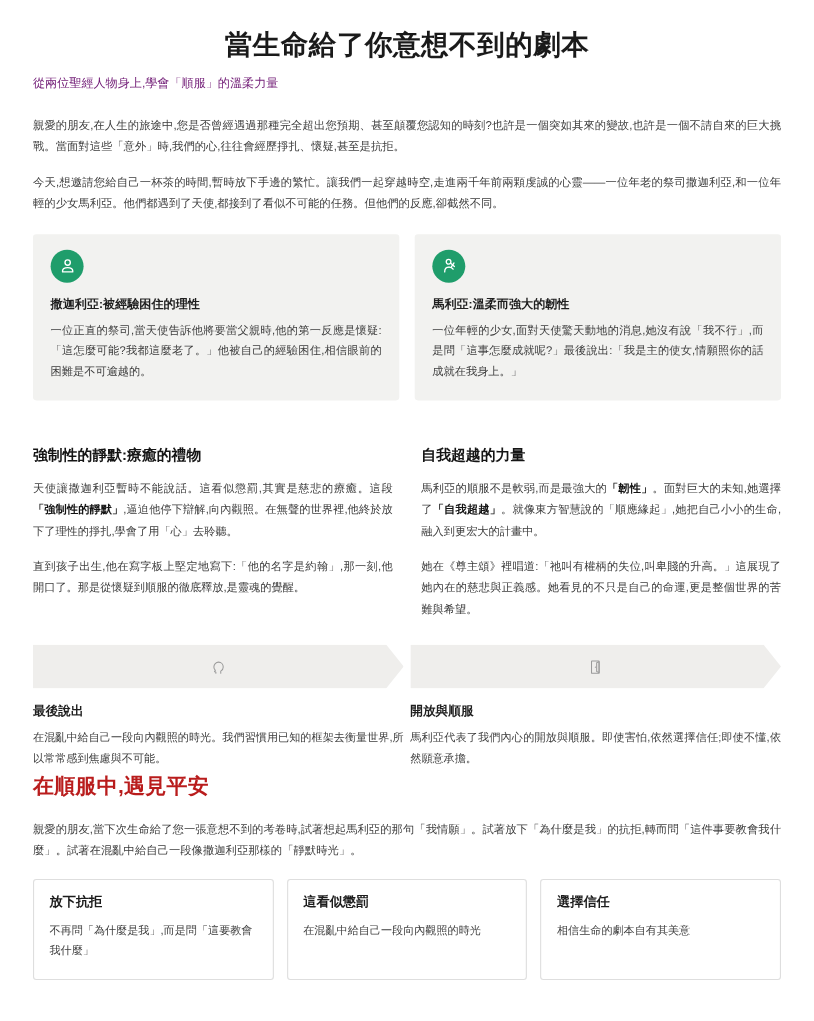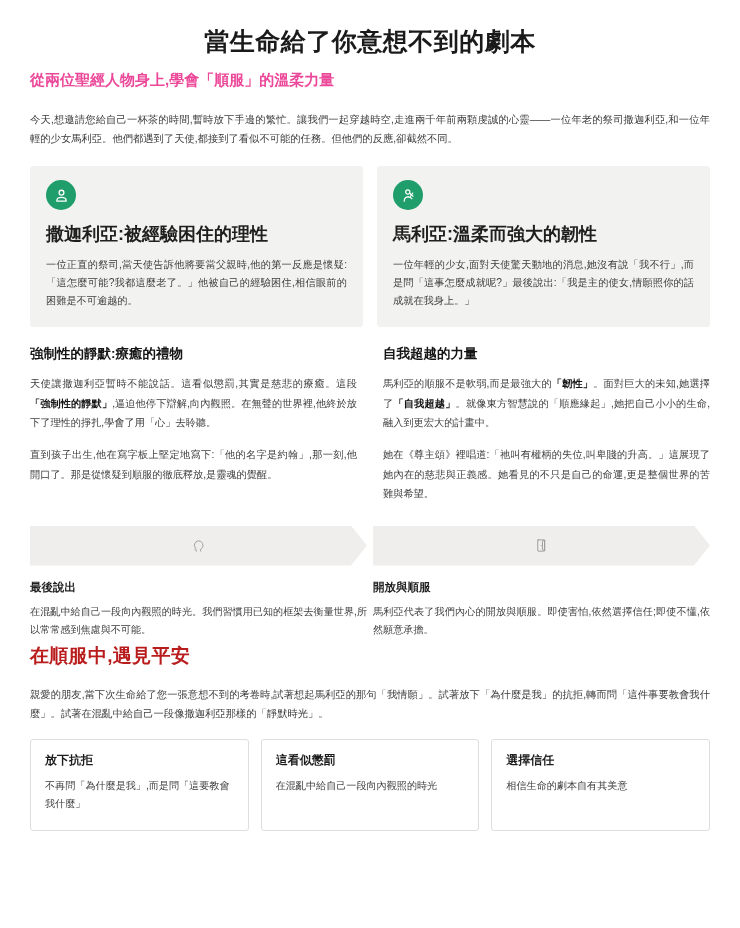--- a/index.html
+++ b/index.html
@@ -24,23 +24,23 @@
   .doc-title {
     font-size: 25px;
     font-weight: 700;
     letter-spacing: 0.5px;
     color: #1a1a1a;
     margin: 0 0 12px 0;
     line-height: 1.25;
     text-align: center;
   }
   .doc-subtitle {
-    font-size: 15px;
-    font-weight: 700;
-    color: #ec4899;
+    font-size: 11px;
+    font-weight: 400;
+    color: #701a75;
     margin: 0 0 20px 0;
     line-height: 1.4;
   }
 
   p.body-text {
     font-size: 10.3px;
     line-height: 1.85;
     color: #3c3c3c;
     margin: 0 0 14px 0;
     text-align: justify;
@@ -66,41 +66,41 @@
     height: 30px;
     border-radius: 50%;
     background: #1f9d6b;
     display: flex;
     align-items: center;
     justify-content: center;
     margin-bottom: 13px;
   }
   .fig-avatar svg { display: block; }
   .fig-title {
-    font-size: 18px;
+    font-size: 11px;
     font-weight: 700;
     color: #1f1f1f;
     margin: 0 0 9px 0;
     line-height: 1.3;
   }
   .fig-desc {
     font-size: 10.2px;
     line-height: 1.8;
     color: #3d3d3d;
     margin: 0;
     text-align: justify;
   }
 
   
   .analysis-row {
     display: flex;
     gap: 26px;
     margin: 6px 0 22px 0;
   }
-  .analysis-col { flex: 1 1 0; }
+  .analysis-col { flex: 1 1 0; margin-top: 23px; }
   .analysis-title {
     font-size: 13.5px;
     font-weight: 700;
     color: #151515;
     margin: 0 0 12px 0;
     line-height: 1.3;
   }
   .analysis-col p {
     font-size: 10.2px;
     line-height: 1.9;
@@ -200,20 +200,21 @@
 </style>
 </head>
 <body>
 
 <div class="page">
 
   <h1 class="doc-title">當生命給了你意想不到的劇本</h1>
   <div class="doc-subtitle">從兩位聖經人物身上,學會「順服」的溫柔力量</div>
 
   <div class="intro-block">
+    <p class="body-text">親愛的朋友,在人生的旅途中,您是否曾經遇過那種完全超出您預期、甚至顛覆您認知的時刻?也許是一個突如其來的變故,也許是一個不請自來的巨大挑戰。當面對這些「意外」時,我們的心,往往會經歷掙扎、懷疑,甚至是抗拒。</p>
     <p class="body-text">今天,想邀請您給自己一杯茶的時間,暫時放下手邊的繁忙。讓我們一起穿越時空,走進兩千年前兩顆虔誠的心靈——一位年老的祭司撒迦利亞,和一位年輕的少女馬利亞。他們都遇到了天使,都接到了看似不可能的任務。但他們的反應,卻截然不同。</p>
   </div>
 
   <div class="card-row">
 
     <div class="fig-card">
       <div class="fig-avatar">
         <svg width="17" height="17" viewBox="0 0 24 24" fill="none" stroke="#ffffff" stroke-width="1.8" stroke-linecap="round" stroke-linejoin="round">
           <circle cx="12" cy="8" r="3.4"></circle>
           <path d="M5.5 20v-1.3c0-2.6 2.9-4.2 6.5-4.2s6.5 1.6 6.5 4.2V20z"></path>

